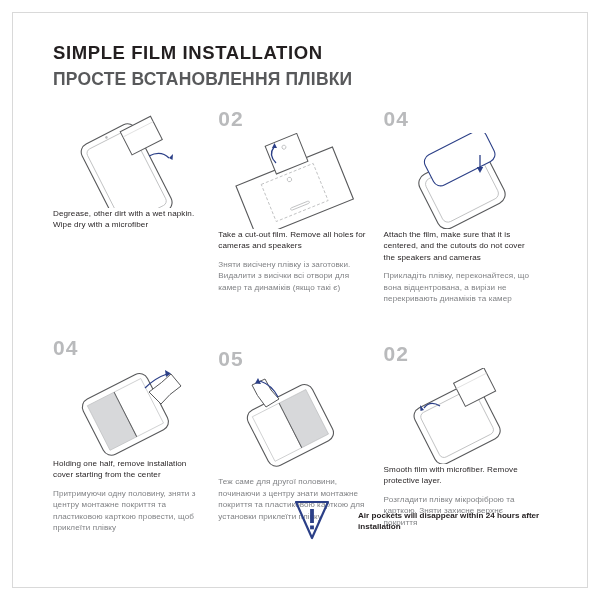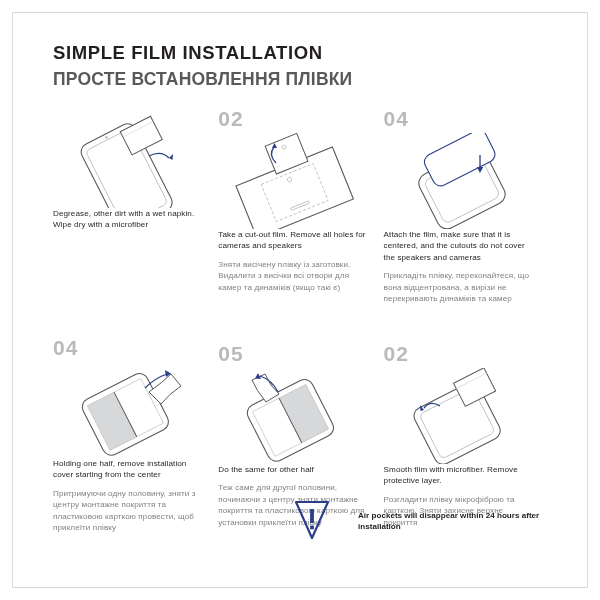--- a/index.html
+++ b/index.html
@@ -248,21 +248,20 @@
               <rect x="74" y="28" width="30" height="50" fill="#d7d8da" stroke="#b9babc" stroke-width="0.6"></rect>
               <line x1="74" y1="28" x2="74" y2="78" stroke="#58595b" stroke-width="0.9"></line>
             </g>
 
             <path d="M48 34 q-10 -12 -14 -22 l13 -6 q5 12 14 20 z" fill="#ffffff" stroke="#58595b" stroke-width="1"></path>
 
             <path d="M60 24 q-6 -12 -18 -16" fill="none" stroke="#2b3f87" stroke-width="1.3"></path>
             <path d="M40 5 l3 6 l-6 -0.5 z" fill="#2b3f87"></path>
           </svg>
         </div>
-        <div class="txt-en">Do the same for other half</div>
         <div class="txt-uk">Теж саме для другої половини, починаючи з центру знати монтажне покриття та пластиковою карткою для установки приклеїти плівку</div>
       </div>
 
       <div class="cell">
         <div class="num">02</div>
         <div class="art">
           <svg width="155" height="96" viewBox="0 0 155 96">
             <g transform="rotate(-27 70 58)">
               <rect x="38" y="26" width="72" height="62" rx="9" ry="9" fill="#ffffff" stroke="#58595b" stroke-width="1.1"></rect>
               <rect x="44" y="32" width="60" height="50" rx="5" ry="5" fill="#ffffff" stroke="#b9babc" stroke-width="0.8"></rect>

